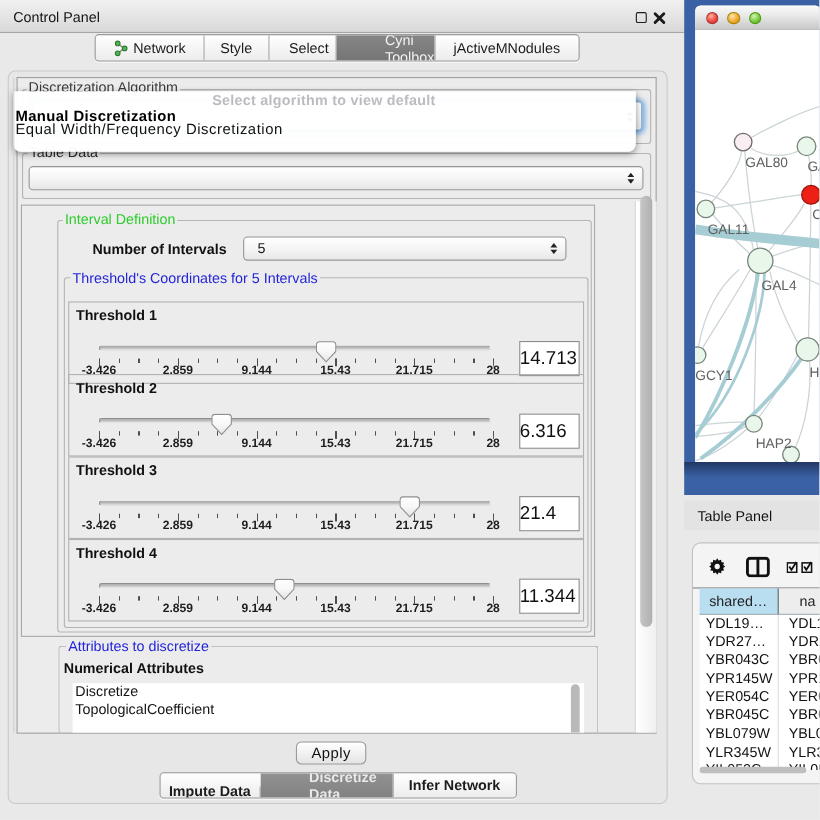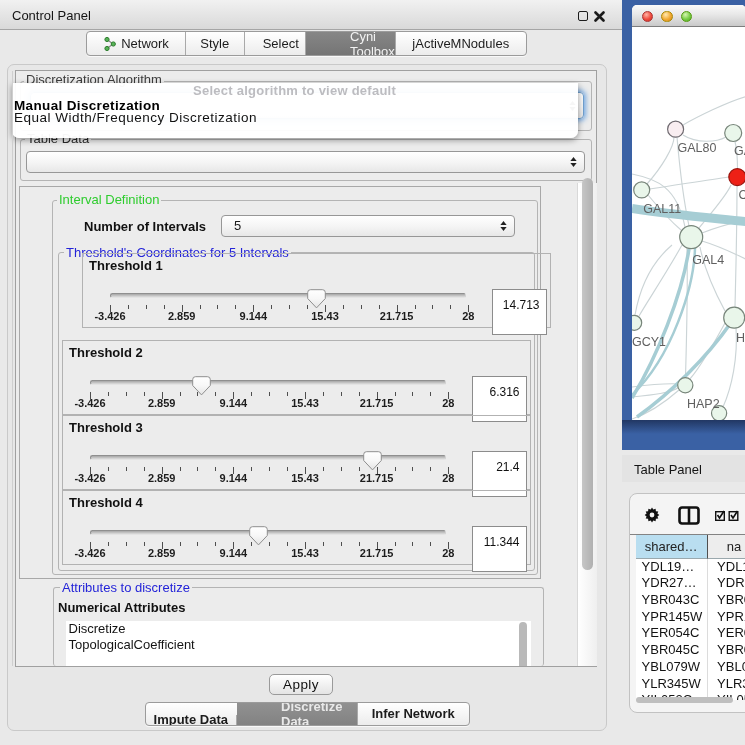--- a/index.html
+++ b/index.html
@@ -21,22 +21,22 @@
 .tbox{position:absolute;left:62px;width:468.5px;height:75px;border:1px solid #b2b2b2;box-sizing:border-box;}
 .ttitle{position:absolute;left:6px;top:4px;font-size:13px;font-weight:bold;color:#111;}
 .track{position:absolute;left:27px;top:39px;width:356px;height:5px;box-sizing:border-box;border-radius:3px;
   border:1px solid #8f8f8f;border-bottom-color:#e3e3e3;border-right-color:#cfcfcf;
   background:linear-gradient(180deg,#a6a6a6,#dcdcdc);}
 .ticksmin{position:absolute;left:27px;top:51px;width:359px;height:4px;
   background:repeating-linear-gradient(90deg,#4e4e4e 0,#4e4e4e 1px,transparent 1px,transparent 17.915px);}
 .ticksmaj{position:absolute;left:27px;top:51px;width:359px;height:7px;
   background:repeating-linear-gradient(90deg,#4e4e4e 0,#4e4e4e 1px,transparent 1px,transparent 71.66px);}
 .tl{position:absolute;top:56px;transform:translateX(-50%);font-size:11px;font-weight:bold;color:#1d1d1d;}
-.vbox{position:absolute;left:408.5px;top:35px;width:55px;height:46px;border:1px solid #8c8c8c;
-  background:#fff;box-sizing:border-box;font-size:12px;color:#111;text-align:right;
+.vbox{position:absolute;left:408.5px;top:35px;width:55px;height:32px;border:1px solid #8c8c8c;
+  background:#fff;box-sizing:border-box;font-size:17px;color:#111;
   line-height:30px;padding-right:6px;}
 .thumb{position:absolute;top:35px;width:19px;height:20px;}
 .litem{height:16.2px;font-size:13px;color:#141414;padding-left:2.5px;line-height:16.2px;}
 </style>
 </head>
 <body>
 
 <div class="abs" style="left:0;top:0;width:622px;height:30px;background:linear-gradient(180deg,#f1f1f1,#d9d9d9);border-bottom:1px solid #a5a5a5;box-sizing:border-box;"></div>
 <div class="abs" style="left:12px;top:8px;font-size:13px;color:#141414;text-align:right;">Control Panel</div>
 <div class="abs" style="left:578px;top:11px;width:8px;height:8px;border:1.6px solid #1c1c1c;border-radius:2px;"></div>
@@ -101,21 +101,21 @@
   <span style="margin-left:12px;">5</span>
   <svg class="ar" viewBox="0 0 7 10">
       <path d="M3.5,0 L6.6,4 H0.4 Z" fill="#222"></path>
       <path d="M3.5,10 L6.6,6 H0.4 Z" fill="#222"></path>
     </svg>
 </div>
 
 <div class="abs" style="left:58px;top:252px;width:476.5px;height:319px;border:1px solid #b4b4b4;border-radius:3px;box-sizing:border-box;"></div>
 <div class="grouplabel" style="left:64px;top:245.5px;color:#2424d8;">Threshold's Coordinates for 5 Intervals</div>
 
-<div id="tb1" class="tbox" style="top:253px;margin-left:20px;">
+<div id="tb1" class="tbox" style="top:274px;">
   <div class="ttitle">Threshold 1</div>
   <div class="track"></div>
   <div class="ticksmin"></div>
     <div class="ticksmaj"></div>
   <span class="tl" style="left:27px;">-3.426</span>
     <span class="tl" style="left:98.7px;">2.859</span>
     <span class="tl" style="left:170.3px;">9.144</span>
     <span class="tl" style="left:242px;">15.43</span>
     <span class="tl" style="left:313.6px;">21.715</span>
     <span class="tl" style="left:385.3px;">28</span>

